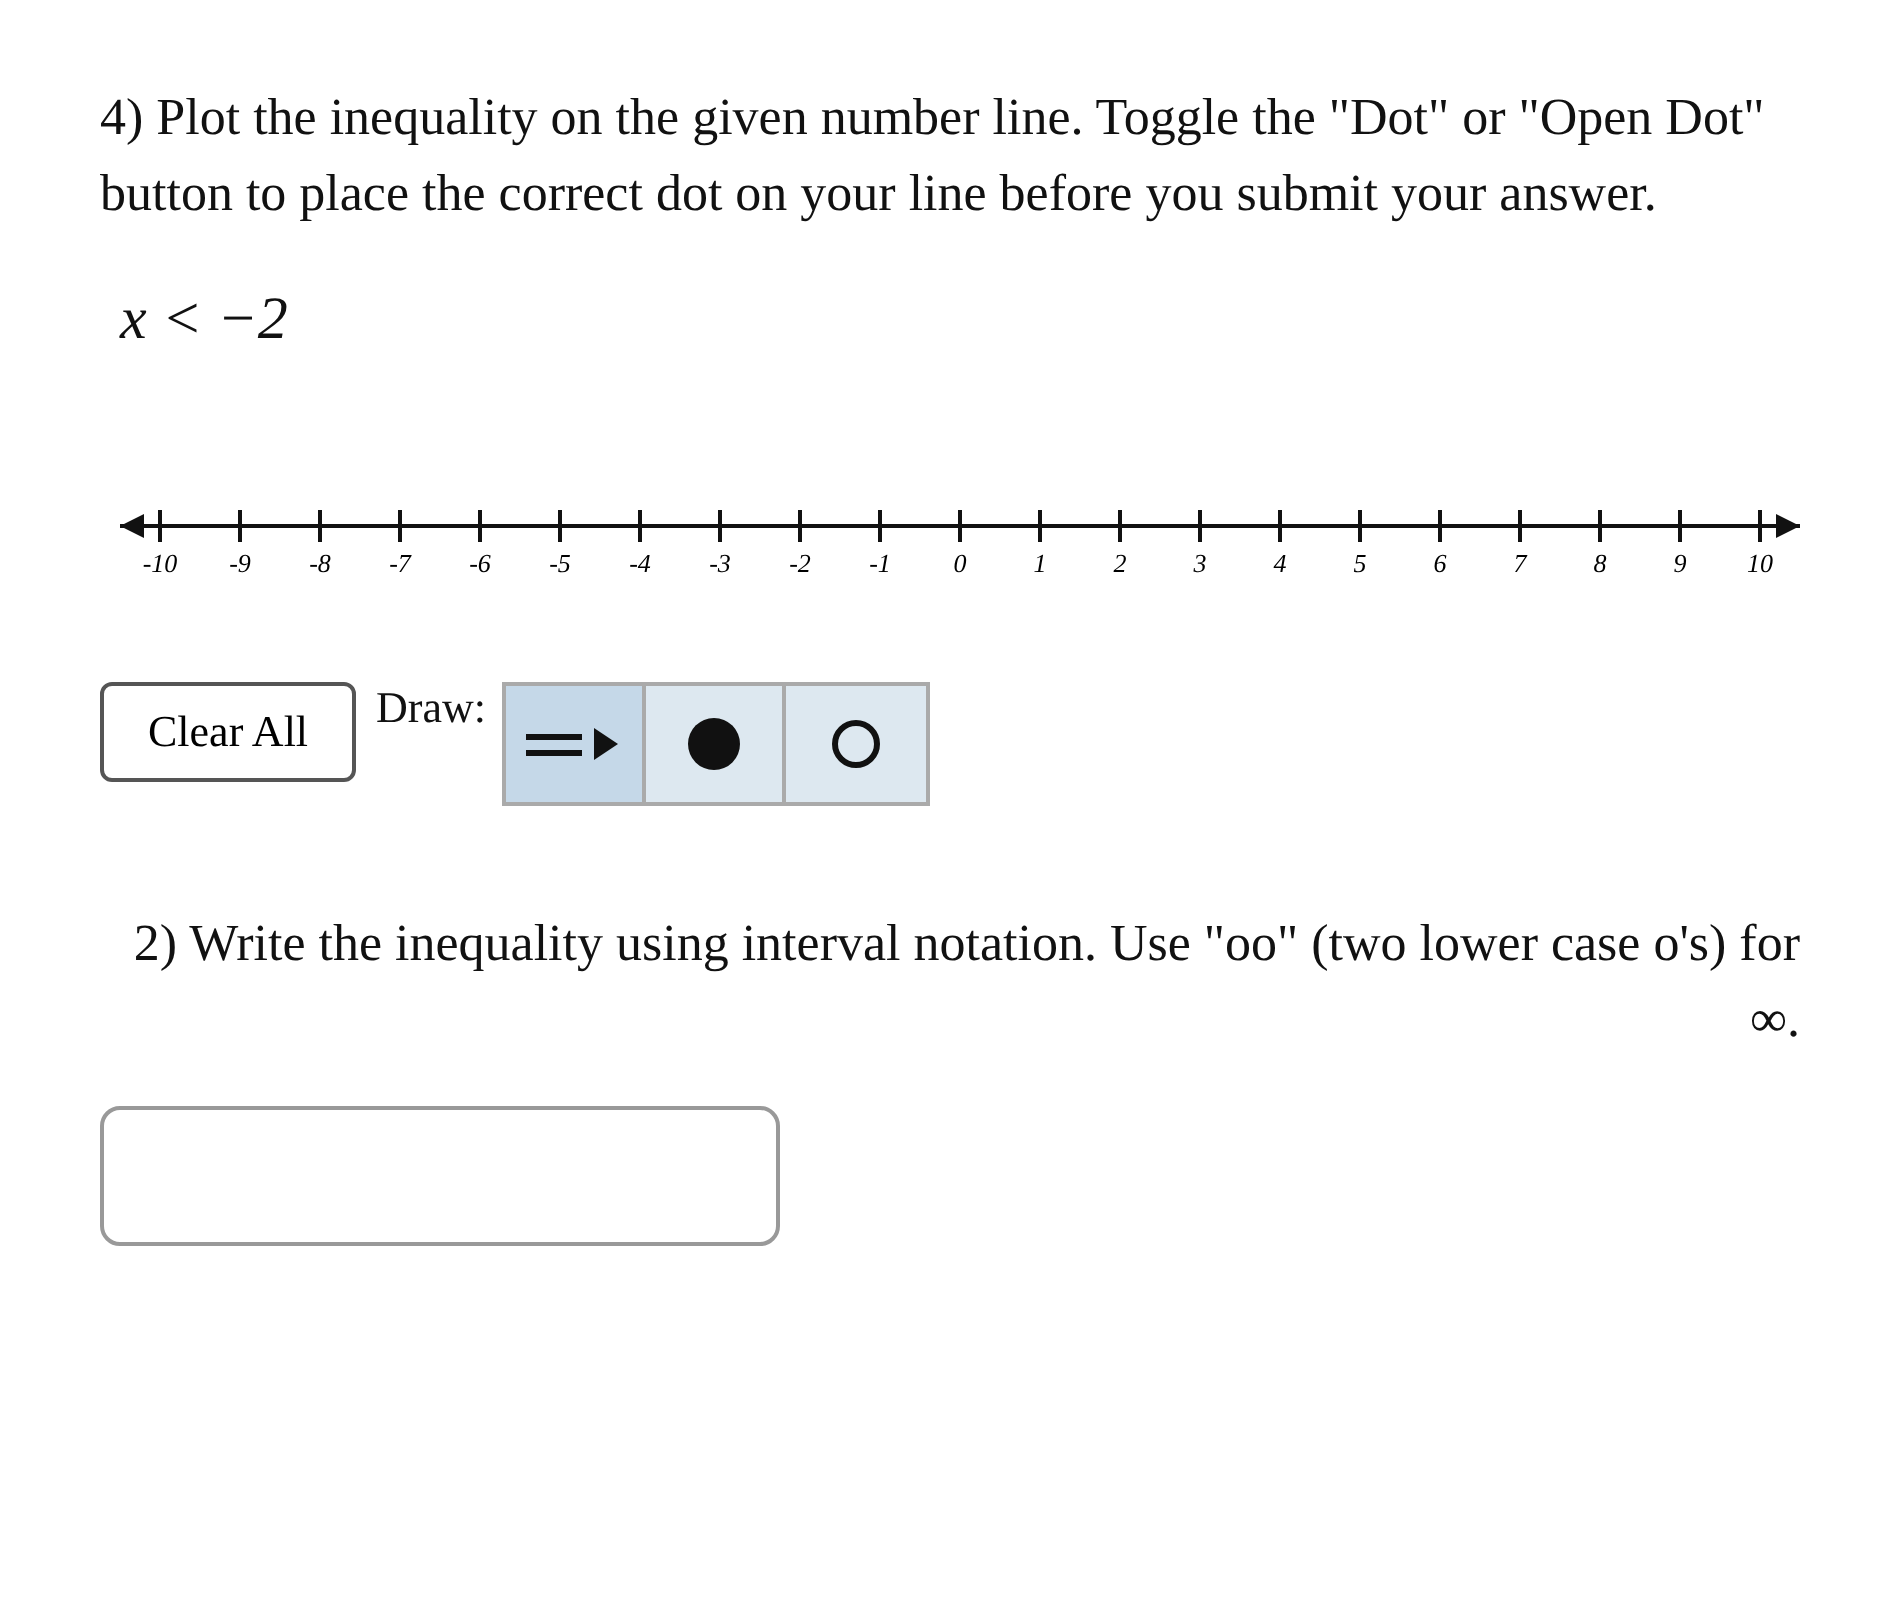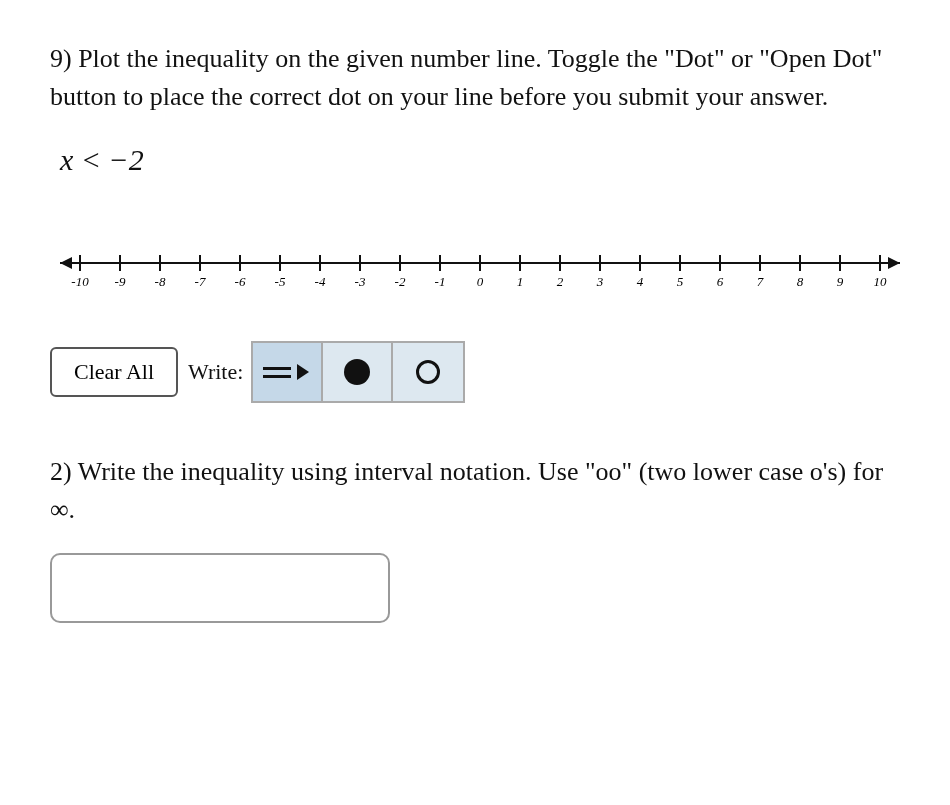--- a/index.html
+++ b/index.html
@@ -32,21 +32,21 @@
       padding: 10px 0;
       font-style: italic;
     }
 
     .number-line-svg {
       display: block;
     }
 
     .controls-row {
       display: flex;
-      align-items: center;
+      align-items: flex-start;
       gap: 0px;
       margin-bottom: 50px;
     }
 
     .clear-all-btn {
       font-size: 22px;
       font-family: 'Times New Roman', Times, serif;
       padding: 10px 22px;
       border: 2px solid #555;
       background: #fff;
@@ -113,41 +113,42 @@
       height: 24px;
       border: 3px solid #111;
       border-radius: 50%;
       background: transparent;
     }
 
     .section2-text {
       font-size: 26px;
       line-height: 1.45;
       margin-bottom: 24px;
+      text-align: right;
     }
 
     .answer-input {
       width: 340px;
       height: 70px;
       border: 2px solid #999;
       border-radius: 10px;
       font-size: 20px;
       padding: 8px 14px;
       font-family: 'Times New Roman', Times, serif;
     }
 
     .italic-x { font-style: italic; }
   </style>
 </head>
 <body>
 
 
 
 
-<p class="instruction-text">9) Plot the inequality on the given number line. Toggle the "Dot" or "Open Dot" button to place the correct dot on your line before you submit your answer.</p>
+<p class="instruction-text">4) Plot the inequality on the given number line. Toggle the "Dot" or "Open Dot" button to place the correct dot on your line before you submit your answer.</p>
 
 
 <div class="inequality-display">
   <span><span class="italic-x">x</span> &lt; −2</span>
 </div>
 
 
 <div class="number-line-container">
   <svg class="number-line-svg" width="860" height="50">
 
@@ -219,21 +220,21 @@
 
     <line x1="830" y1="14" x2="830" y2="30" stroke="#111" stroke-width="2"></line>
     <text x="830" y="45" text-anchor="middle" font-size="13" font-family="Times New Roman, serif">10</text>
   </svg>
 </div>
 
 
 <div class="controls-row">
   <button class="clear-all-btn">Clear All</button>
 
-  <span class="draw-label">Write:</span>
+  <span class="draw-label">Draw:</span>
 
   <div class="tool-group">
 
     <button class="tool-btn active" title="Arrow">
       <div class="arrow-icon">
         <div class="arrow-right">
 
           <div style="display:flex;flex-direction:column;gap:5px;">
             <div style="width:28px;height:3px;background:#111;"></div>
             <div style="width:28px;height:3px;background:#111;"></div>

